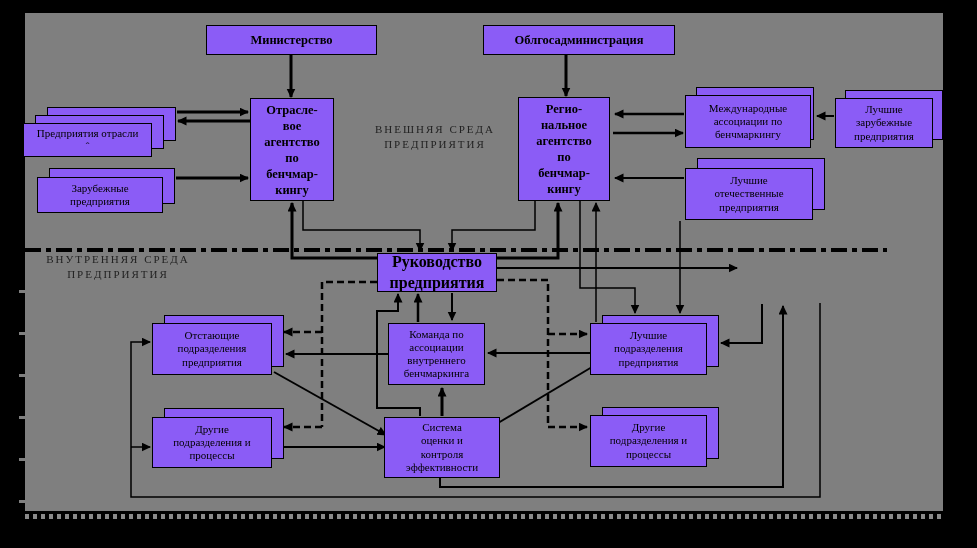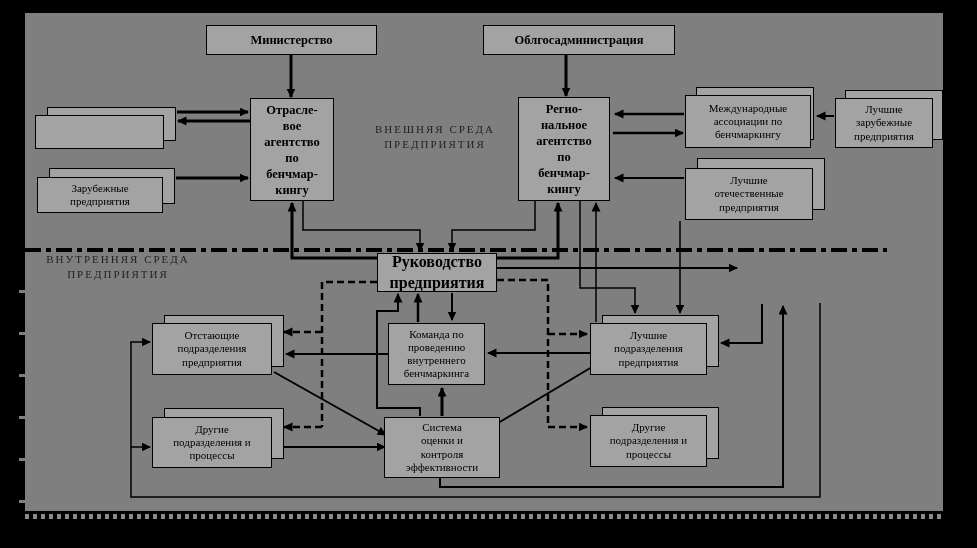--- a/index.html
+++ b/index.html
@@ -1,20 +1,20 @@
 <!DOCTYPE html>
 <html><head>
 <meta charset="utf-8">
 <style>
   html,body{margin:0;padding:0;background:#000;}
   #stage{position:relative;width:977px;height:548px;background:#000;overflow:hidden;
          font-family:"Liberation Serif","DejaVu Serif",serif;}
   #canvas{position:absolute;left:25px;top:13px;width:918px;height:498px;background:#7f7f7f;}
   #edges{position:absolute;left:0;top:0;width:977px;height:548px;z-index:2;}
-  .node,.shadow{position:absolute;background:#a3a3a3;border:1px solid #000;box-sizing:border-box;z-index:3;}
+  .node,.shadow{position:absolute;background:#8b5cf6;border:1px solid #000;box-sizing:border-box;z-index:3;}
   .shadow{z-index:3;}
   .node{display:flex;align-items:center;justify-content:center;text-align:center;z-index:4;}
   .lbl{white-space:pre-line;font-size:11px;line-height:1.2;color:#000;}
   .b .lbl{font-weight:bold;}
   .s12 .lbl{font-size:16px;line-height:1.3;}
   .s125 .lbl{font-size:12.5px;line-height:1.28;}
   .envlbl{position:absolute;z-index:2;color:#222;font-size:11px;letter-spacing:2px;
           text-align:center;white-space:pre-line;line-height:1.35;}
   #bottom-hatch{position:absolute;left:25px;top:514px;width:918px;height:5px;z-index:5;
           background:repeating-linear-gradient(90deg,#8a8a8a 0 4px,#000 4px 8px);}
@@ -79,20 +79,24 @@
 
   <div class="node b s125" style="left:206px;top:25px;width:171px;height:30px">
     <span class="lbl">Министерство</span>
   </div>
   <div class="node b s125" style="left:483px;top:25px;width:192px;height:30px">
     <span class="lbl">Облгосадминистрация</span>
   </div>
 
   <div class="shadow" style="left:47px;top:107px;width:129px;height:34px"></div>
   <div class="shadow" style="left:35px;top:115px;width:129px;height:34px"></div>
+  <div class="node" style="left:23px;top:123px;width:129px;height:34px">
+    <span class="lbl">Предприятия отрасли
+ˆ</span>
+  </div>
 
   <div class="shadow" style="left:49px;top:168px;width:126px;height:36px"></div>
   <div class="node" style="left:37px;top:177px;width:126px;height:36px">
     <span class="lbl">Зарубежные
 предприятия</span>
   </div>
 
   <div class="node b s125" style="left:250px;top:98px;width:84px;height:103px">
     <span class="lbl">Отрасле-
 вое
@@ -138,21 +142,21 @@
 
   <div class="shadow" style="left:164px;top:315px;width:120px;height:52px"></div>
   <div class="node" style="left:152px;top:323px;width:120px;height:52px">
     <span class="lbl">Отстающие
 подразделения
 предприятия</span>
   </div>
 
   <div class="node" style="left:388px;top:323px;width:97px;height:62px">
     <span class="lbl">Команда по
-проведению
+ассоциации
 внутреннего
 бенчмаркинга</span>
   </div>
 
   <div class="shadow" style="left:602px;top:315px;width:117px;height:52px"></div>
   <div class="node" style="left:590px;top:323px;width:117px;height:52px">
     <span class="lbl">Лучшие
 подразделения
 предприятия</span>
   </div>

